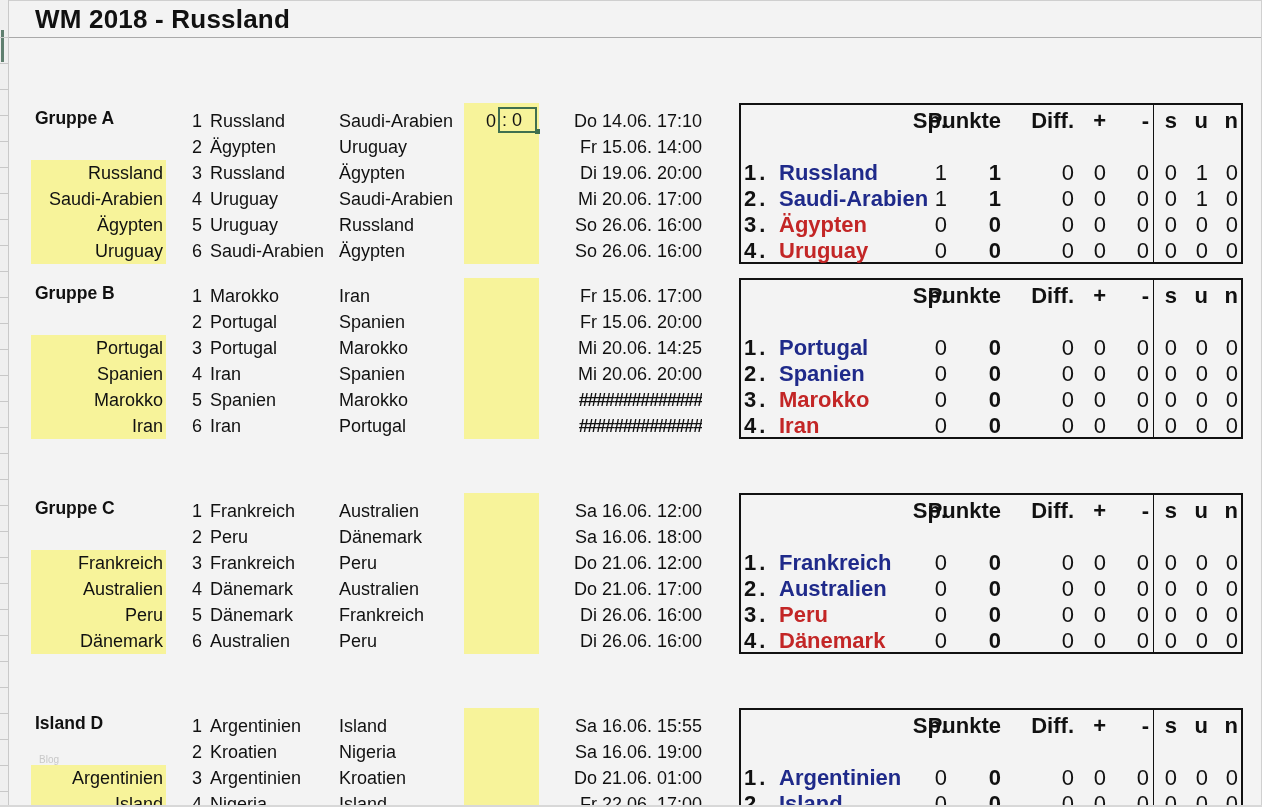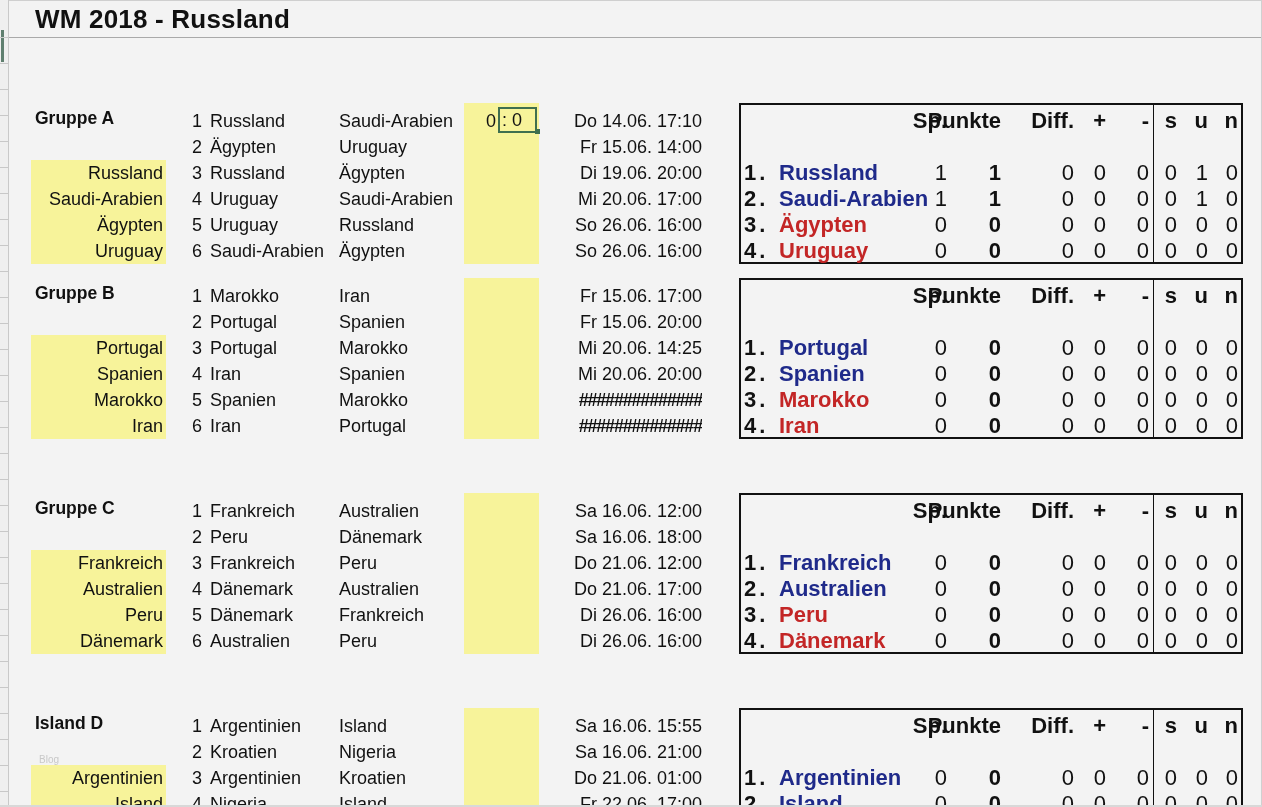--- a/index.html
+++ b/index.html
@@ -459,21 +459,21 @@
           <span class="away">Kroatien</span>
         </div>
         <div class="mrow" style="top: 78px;">
           <span class="num">4</span>
           <span class="home">Nigeria</span>
           <span class="away">Island</span>
         </div>
       </div>
       <div class="dates">
         <div class="d">Sa 16.06. 15:55</div>
-        <div class="d">Sa 16.06. 21:00</div>
+        <div class="d">Sa 16.06. 19:00</div>
         <div class="d">Do 21.06. 01:00</div>
         <div class="d">Fr 22.06. 17:00</div>
       </div>
       <div class="table">
         <div class="div"></div>
         <div class="th" style="top: 3px;">
           <span class="c-sp">Sp.</span>
           <span class="c-pts">Punkte</span>
           <span class="c-diff">Diff.</span>
           <span class="c-plus">+</span>

